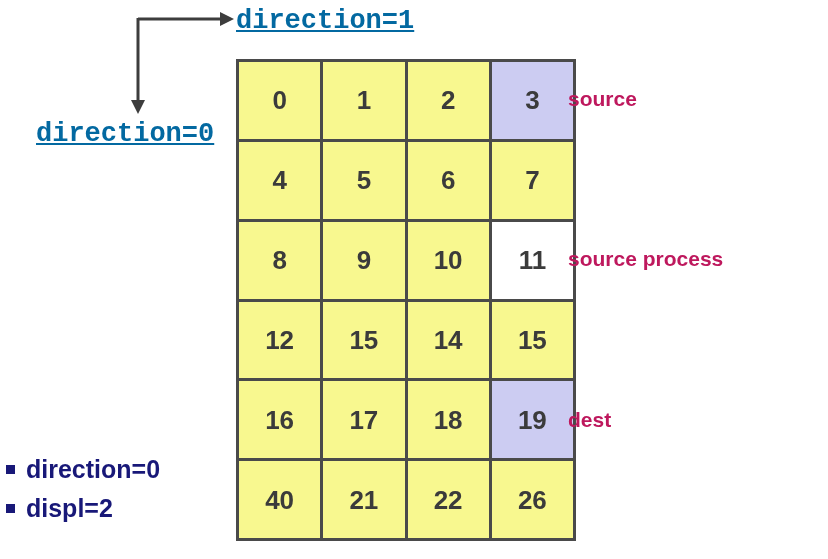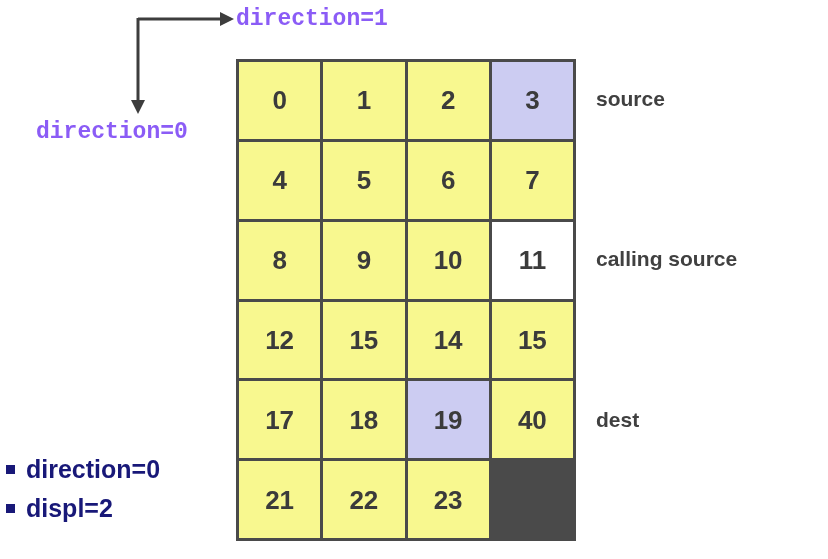--- a/index.html
+++ b/index.html
@@ -22,25 +22,26 @@
     top: 0px;
     width: 130px;
     height: 125px;
     pointer-events: none;
   }
 
   
   .axis-label {
     position: absolute;
     font-family: "Liberation Mono", "DejaVu Sans Mono", monospace;
-    font-size: 23px;
+    font-size: 27px;
     font-weight: 700;
     letter-spacing: 0px;
-    color: #8b5cf6;
+    color: #0369a1;
     white-space: nowrap;
+    text-decoration: underline;
   }
   #label-direction-1 { left: 236px; top: 6px; }
   #label-direction-0 { left: 36px;  top: 119px; }
 
   
   #grid {
     position: absolute;
     left: 236px;
     top: 59px;
     width: 340px;
@@ -65,25 +66,25 @@
     background: #f8f88f;
     line-height: 1;
     user-select: none;
   }
   .cell.highlight-blue { background: #ccccf2; }
   .cell.highlight-magenta { background: #ffffff; }
 
   
   .side-label {
     position: absolute;
-    left: 596px;
+    left: 568px;
     font-family: "Liberation Sans", sans-serif;
     font-size: 21px;
     font-weight: 700;
-    color: #404040;
+    color: #be185d;
     white-space: nowrap;
   }
   #side-label-source  { top: 87px; }
   #side-label-calling { top: 247px; }
   #side-label-dest    { top: 408px; }
 
   
   #bullet-list {
     position: absolute;
     left: 6px;
@@ -140,32 +141,33 @@
     <div class="cell">6</div>
     <div class="cell">7</div>
     <div class="cell">8</div>
     <div class="cell">9</div>
     <div class="cell">10</div>
     <div class="cell highlight-magenta">11</div>
     <div class="cell">12</div>
     <div class="cell">15</div>
     <div class="cell">14</div>
     <div class="cell">15</div>
+    <div class="cell">16</div>
     <div class="cell">17</div>
     <div class="cell">18</div>
     <div class="cell highlight-blue">19</div>
     <div class="cell">40</div>
     <div class="cell">21</div>
     <div class="cell">22</div>
-    <div class="cell">23</div>
+    <div class="cell">26</div>
   </div>
 
 <div class="side-label" id="side-label-source">source</div>
 
-<div class="side-label" id="side-label-calling">calling source</div>
+<div class="side-label" id="side-label-calling">source process</div>
 
 <div class="side-label" id="side-label-dest">dest</div>
 
 <ul id="bullet-list">
     <li>
       <span class="bullet-marker"></span>
       <span>direction=0</span>
     </li>
     <li>
       <span class="bullet-marker"></span>

